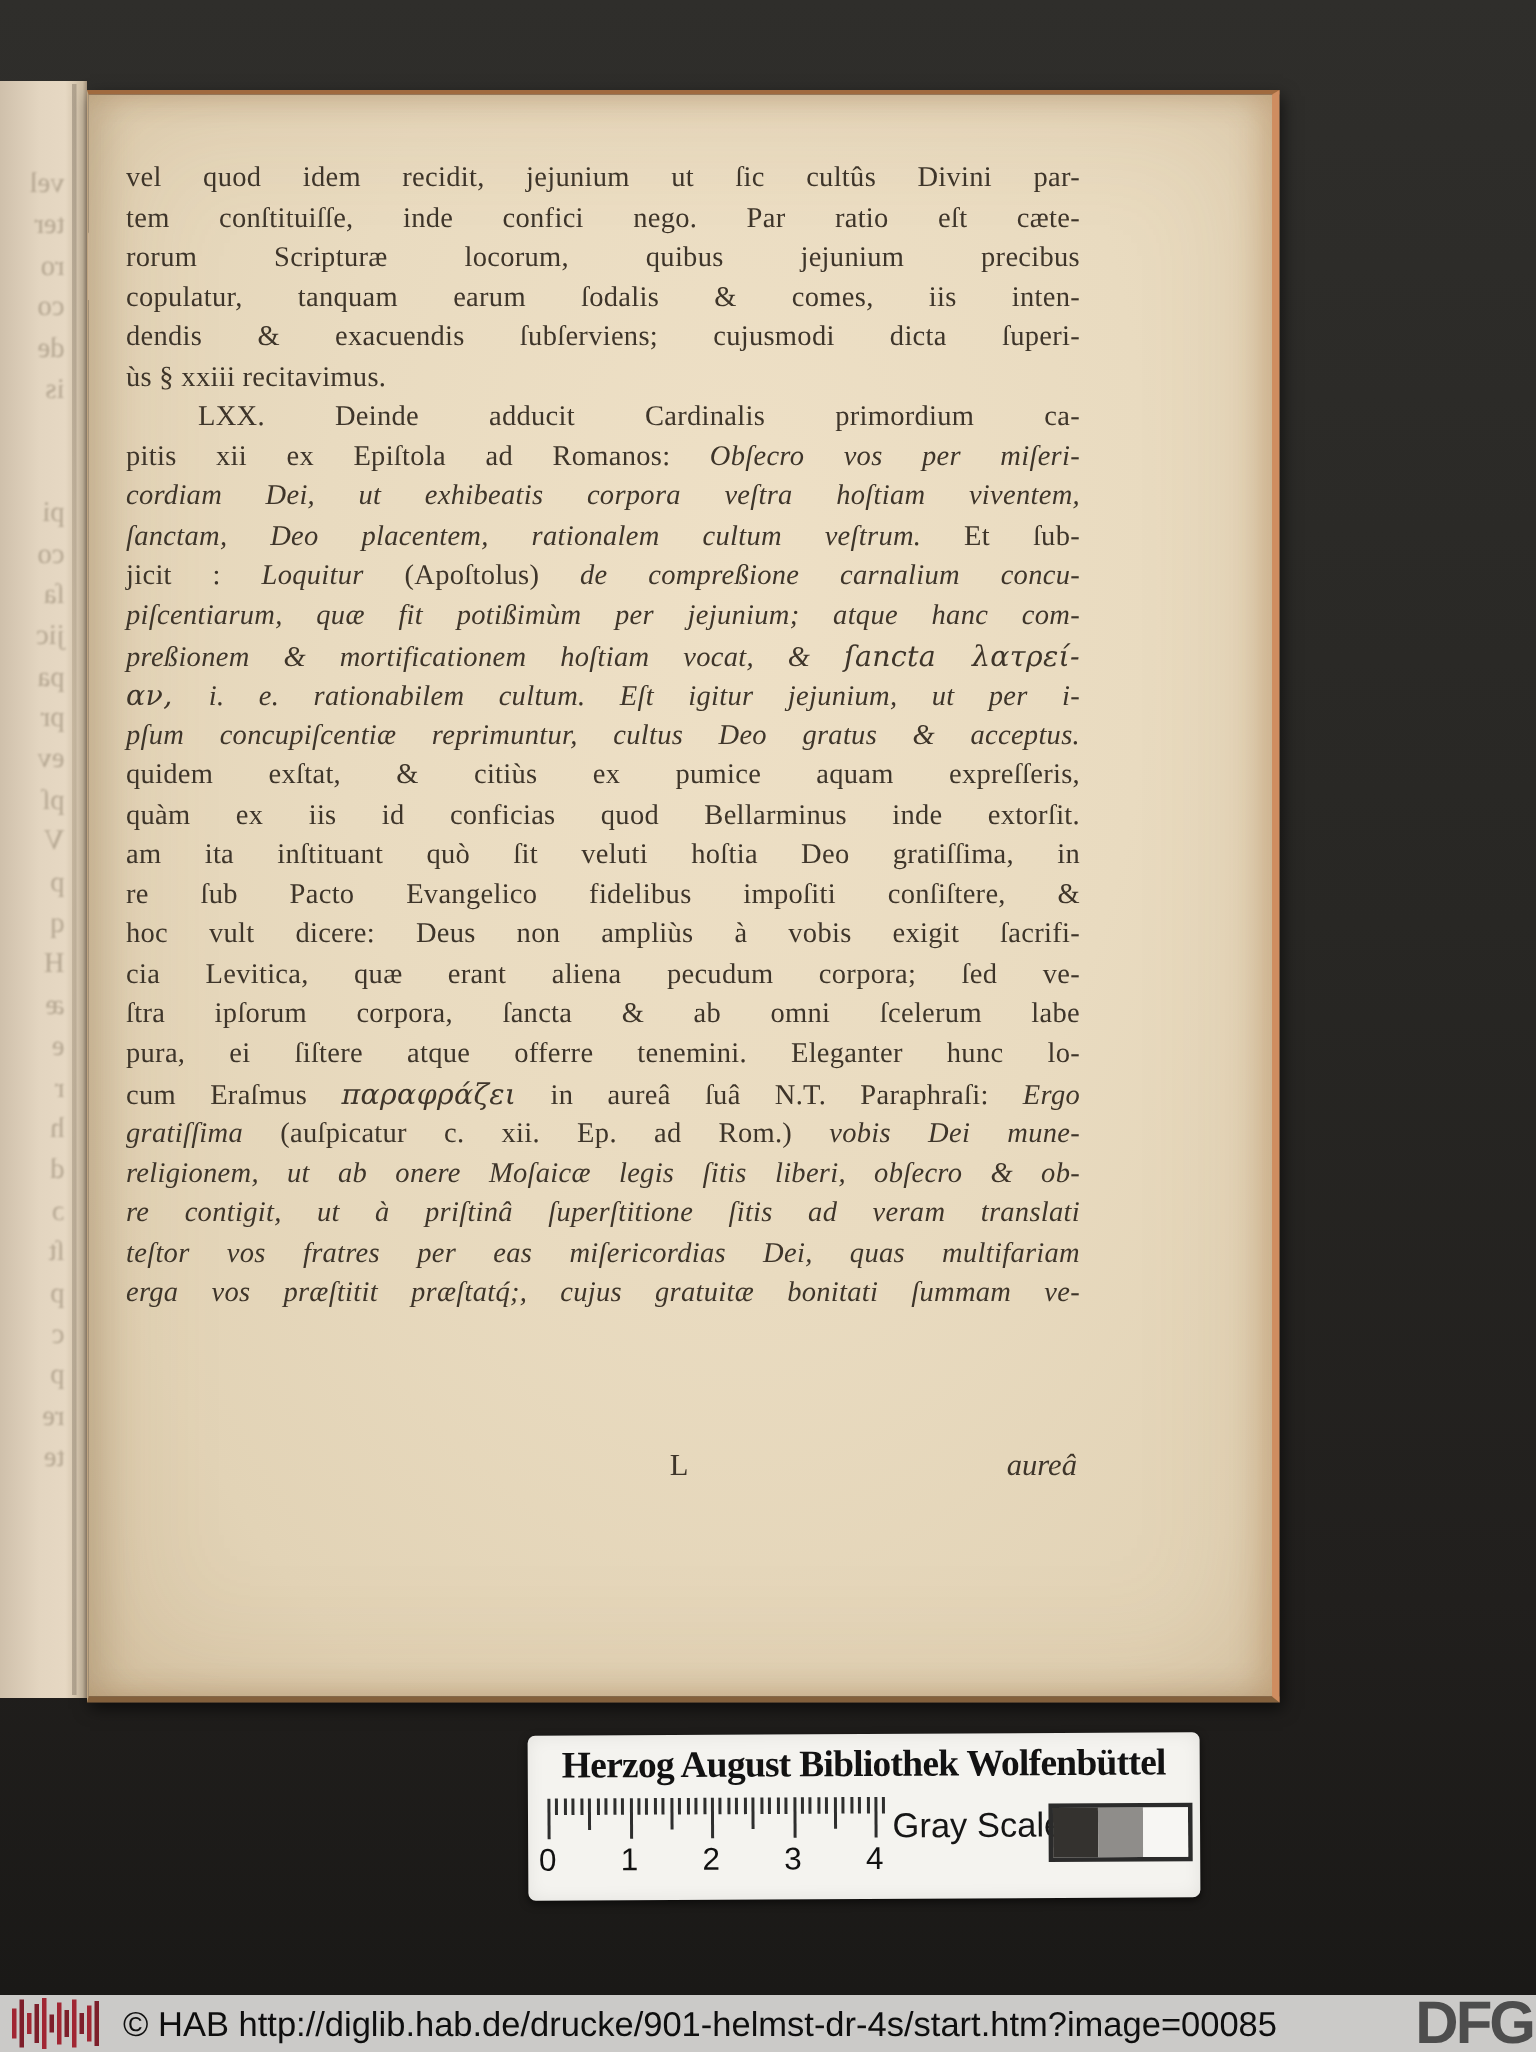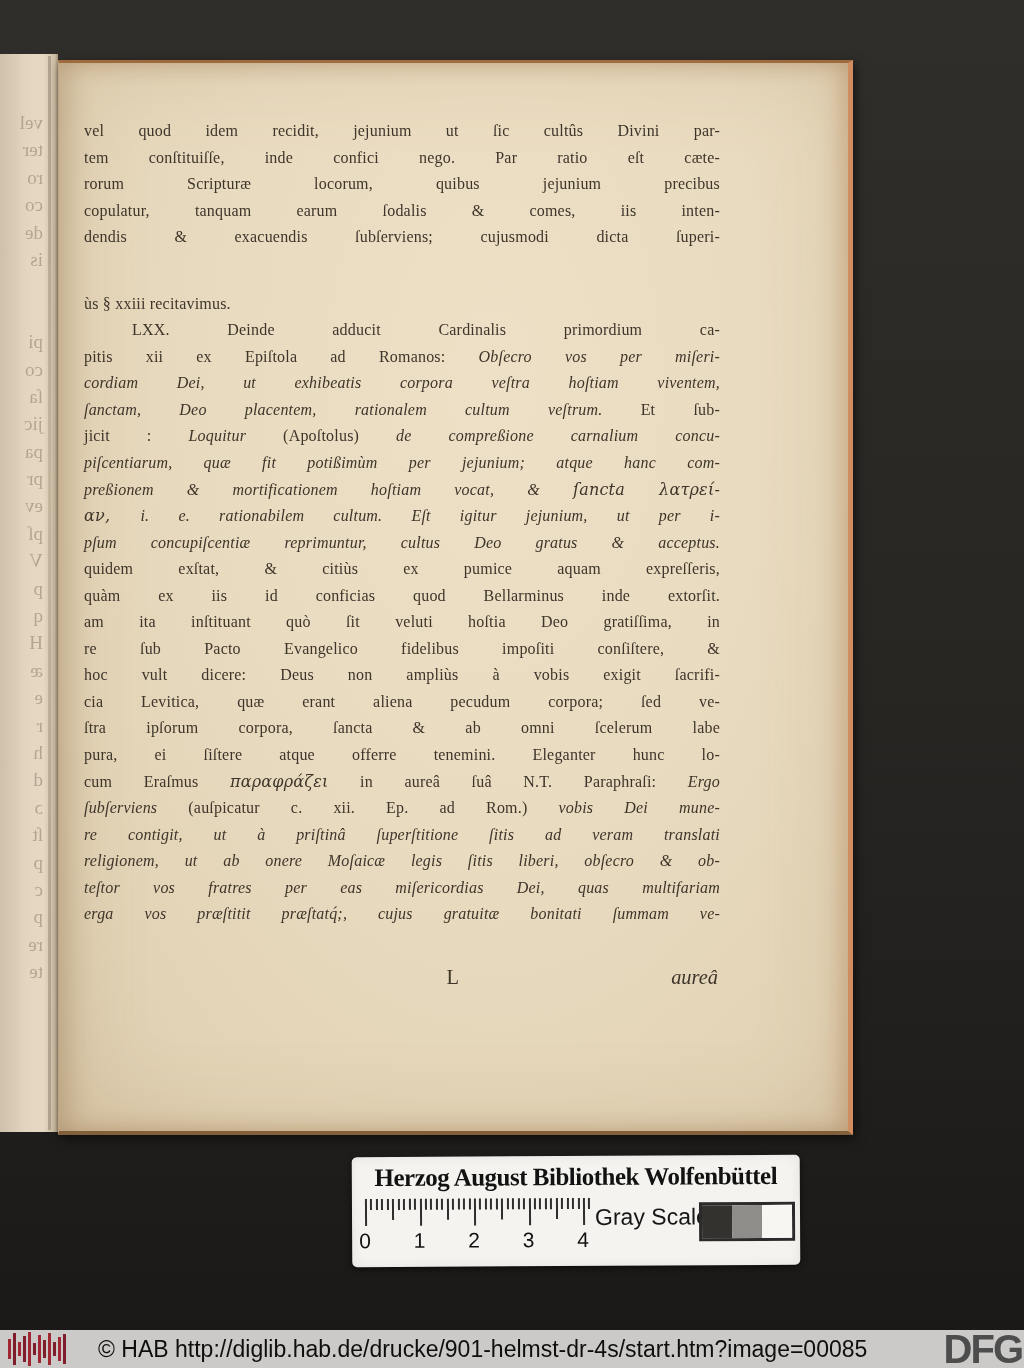--- a/index.html
+++ b/index.html
@@ -22,24 +22,24 @@
 
   
   .page{position:absolute;left:58px;top:60px;width:789px;height:1068px;z-index:4;
        background:radial-gradient(ellipse at 55% 30%,#eee0c6 0%,#e9dbc0 45%,#e2d3b6 80%,#d9c8a9 100%);
        border-top:3px solid #a06a3f;border-right:5px solid #cf8d60;
        border-bottom:4px solid #83603c;border-left:1px solid #bfa480;
        box-shadow:inset -10px 0 18px rgba(170,120,70,.28),
                   inset 12px 0 22px rgba(120,90,55,.22),
                   inset 0 0 90px rgba(150,105,60,.18),
                   2px 4px 10px rgba(0,0,0,.55);}
-  .page-text{position:absolute;left:25px;top:55px;width:636px;
-       font-size:16px;line-height:26.55px;color:#3e352a;letter-spacing:.2px;}
+  .page-text{position:absolute;left:25px;top:43px;width:636px;
+       font-size:19px;line-height:26.55px;color:#3e352a;letter-spacing:.2px;}
   .line{white-space:nowrap;text-align:justify;text-align-last:justify;height:26.55px;overflow:visible;}
-  .line.nj{text-align-last:left;margin-top:40px;}
+  .line.nj{text-align-last:left;}
   .line.ind{text-indent:48px;}
   .it{font-style:italic;}
   .gr{font-style:italic;font-family:"DejaVu Serif",serif;}
   .sig-row{position:absolute;left:25px;top:903px;width:636px;height:27px;
        font-size:20.4px;color:#3e352a;}
   .sig{position:absolute;left:57%;}
   .catch{position:absolute;right:2px;font-style:italic;}
 
   
   .label{position:absolute;left:352px;top:1156px;width:448px;height:110px;z-index:5;
@@ -57,21 +57,21 @@
        font-family:"Liberation Sans",sans-serif;font-size:23px;color:#161616;}
   .swatches{position:absolute;left:347px;top:47px;display:flex;border:3px solid #2b2b2b;}
   .swatches div{width:30px;height:33px;}
 
   
   .footer{position:absolute;left:0;bottom:0;width:1024px;height:38px;z-index:6;
        background:#cbcac8;display:flex;align-items:center;}
   .hab-logo{margin-left:8px;height:36px;display:flex;align-items:center;gap:2px;}
   .hab-logo i{display:block;width:3px;background:#a12633;}
   .hab-logo i:nth-child(even){background:#7d1e2a;}
-  .footer-text{margin-left:32px;font-family:"Liberation Sans",sans-serif;
+  .footer-text{margin-left:16px;font-family:"Liberation Sans",sans-serif;
        font-size:23px;color:#0e0e0e;white-space:nowrap;}
   .dfg{margin-left:auto;margin-right:2px;font-family:"Liberation Sans",sans-serif;
        font-weight:900;font-size:40px;line-height:38px;color:#4d4d4d;letter-spacing:-2px;}
 </style>
 </head>
 <body>
 
 <div class="stage">
 
   <div class="corner-fold"></div>
@@ -133,23 +133,23 @@
         <div class="line"><span class="it">pſum concupiſcentiæ reprimuntur, cultus Deo gratus &amp; acceptus.</span></div>
         <div class="line"><span class="">quidem exſtat, &amp; citiùs ex pumice aquam expreſſeris,</span></div>
         <div class="line"><span class="">quàm ex iis id conficias quod Bellarminus inde extorſit.</span></div>
         <div class="line"><span class="">am ita inſtituant quò ſit veluti hoſtia Deo gratiſſima, in</span></div>
         <div class="line"><span class="">re ſub Pacto Evangelico fidelibus impoſiti conſiſtere, &amp;</span></div>
         <div class="line"><span class="">hoc vult dicere: Deus non ampliùs à vobis exigit ſacrifi-</span></div>
         <div class="line"><span class="">cia Levitica, quæ erant aliena pecudum corpora; ſed ve-</span></div>
         <div class="line"><span class="">ſtra ipſorum corpora, ſancta &amp; ab omni ſcelerum labe</span></div>
         <div class="line"><span class="">pura, ei ſiſtere atque offerre tenemini. Eleganter hunc lo-</span></div>
         <div class="line"><span class="">cum Eraſmus </span><span class="gr">παραφράζει</span><span class=""> in aureâ ſuâ N.T. Paraphraſi: </span><span class="it">Ergo</span></div>
-        <div class="line"><span class="it">ſubſerviens </span><span class="">(auſpicatur c. xii. Ep. ad Rom.) </span><span class="it">vobis Dei mune-</span></div>
+        <div class="line"><span class="it">gratiſſima </span><span class="">(auſpicatur c. xii. Ep. ad Rom.) </span><span class="it">vobis Dei mune-</span></div>
+        <div class="line"><span class="it">religionem, ut ab onere Moſaicæ legis ſitis liberi, obſecro &amp; ob-</span></div>
         <div class="line"><span class="it">re contigit, ut à priſtinâ ſuperſtitione ſitis ad veram translati</span></div>
-        <div class="line"><span class="it">religionem, ut ab onere Moſaicæ legis ſitis liberi, obſecro &amp; ob-</span></div>
         <div class="line"><span class="it">teſtor vos fratres per eas miſericordias Dei, quas multifariam</span></div>
         <div class="line"><span class="it">erga vos præſtitit præſtatq́;, cujus gratuitæ bonitati ſummam ve-</span></div>
       </div>
     <div class="sig-row">
       <span class="sig">L</span>
       <span class="catch">aureâ</span>
     </div>
   </div>
 
   <div class="label">

